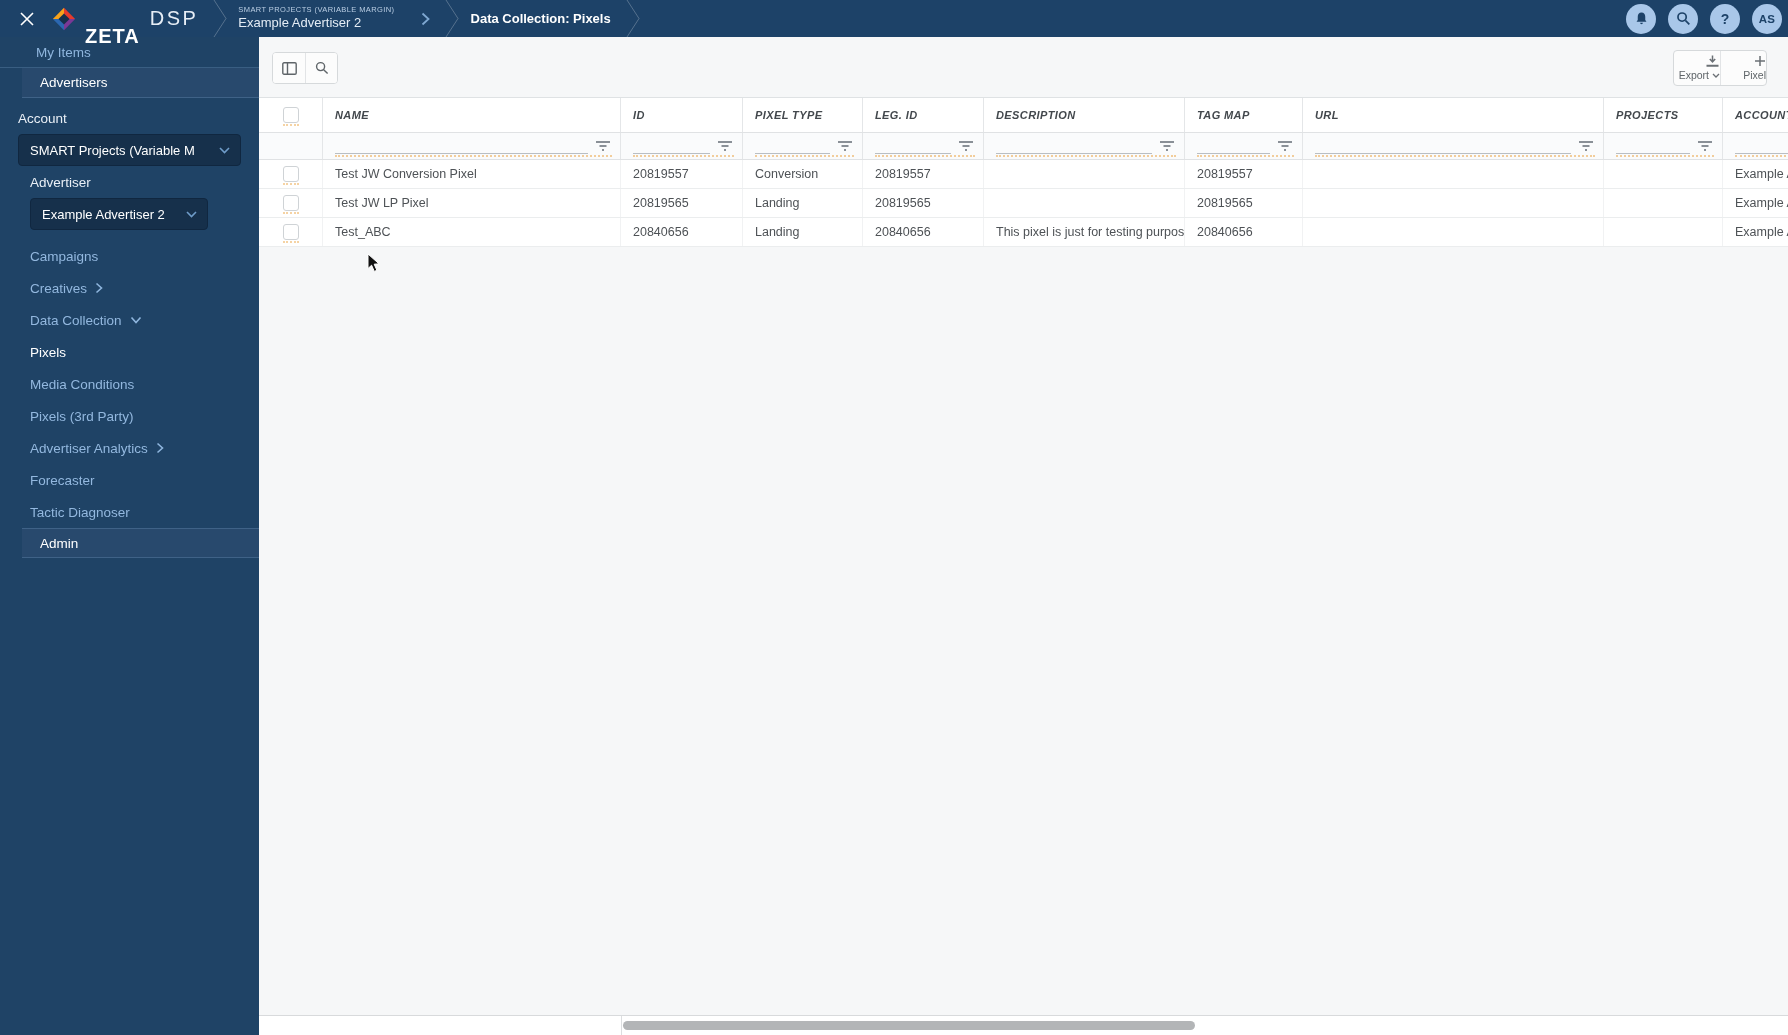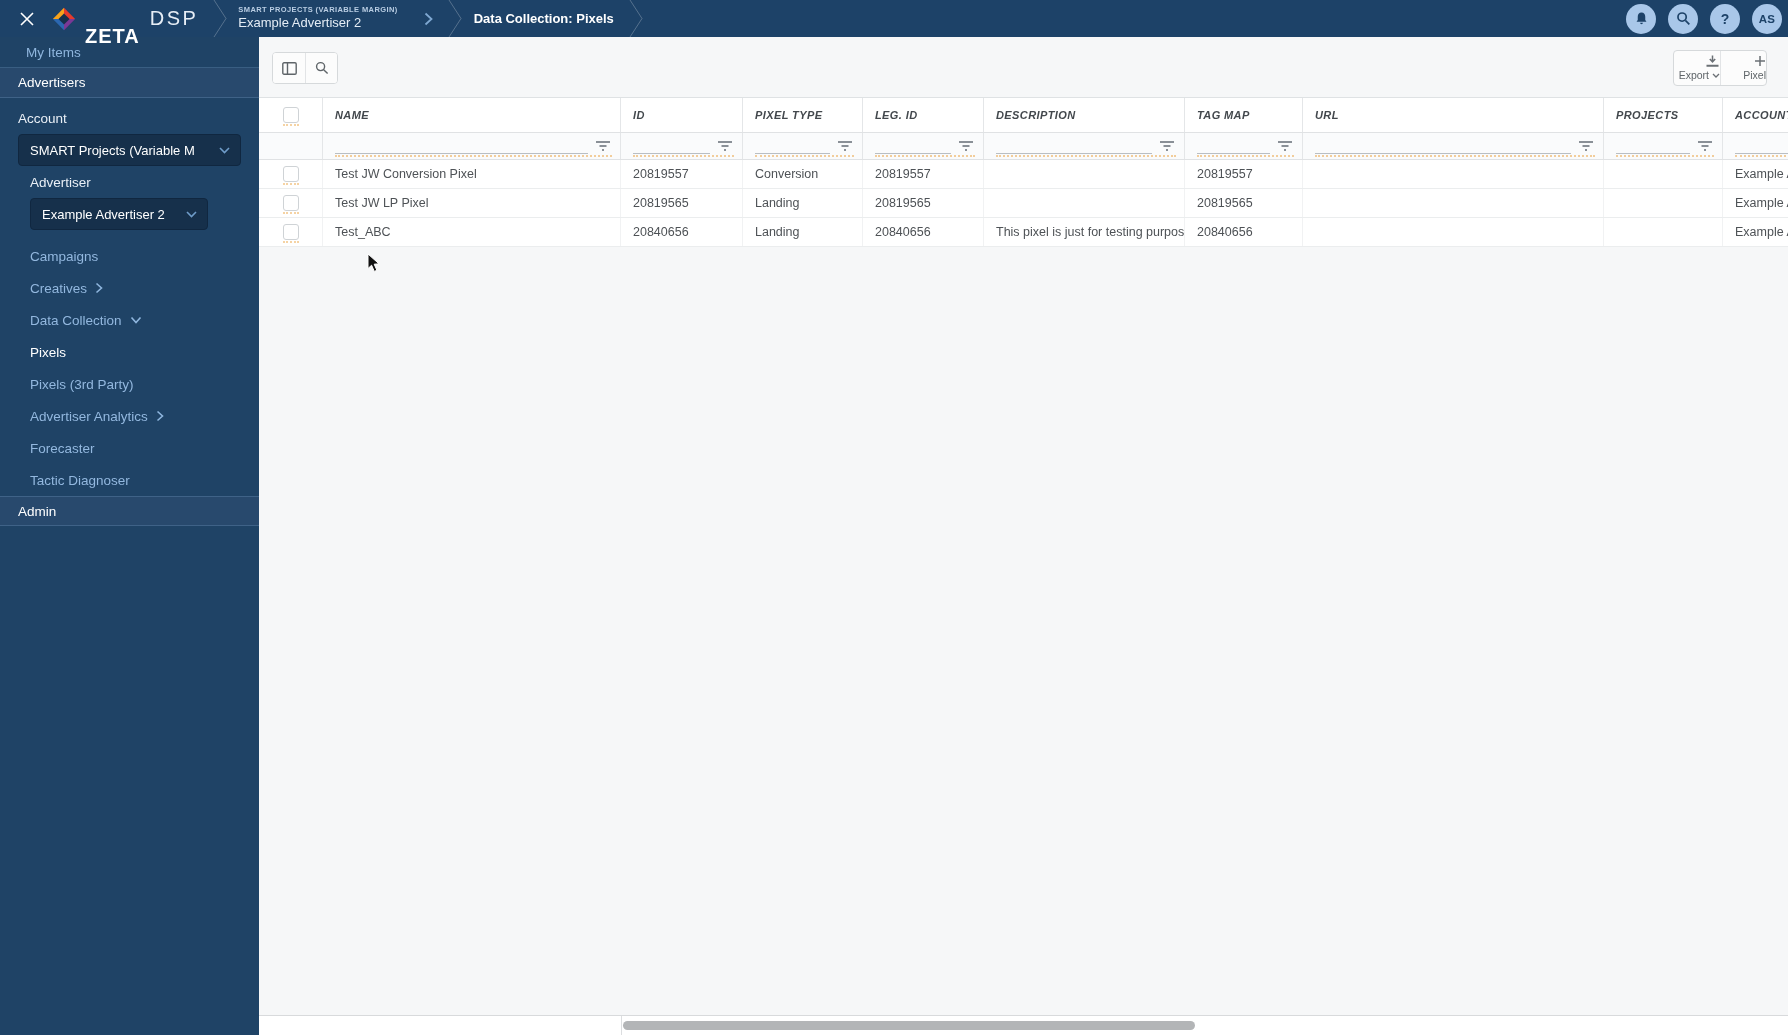--- a/index.html
+++ b/index.html
@@ -7,33 +7,33 @@
   body { position:relative; }
 
   
   .topbar { position:absolute; top:0; left:0; right:0; height:37px; background:#1d4268; display:flex; align-items:center; z-index:30; }
   .tb-close { margin-left:16px; width:22px; height:22px; display:flex; align-items:center; justify-content:center; cursor:pointer; }
   .tb-logo { margin-left:13px; display:flex; align-items:center; }
   .tb-brand { margin-left:8px; font-size:20px; font-weight:800; color:#fff; letter-spacing:1px;margin-top:36px; }
   .tb-brand-sfx { margin-left:10px; font-size:20px; font-weight:300; color:#e7eef6; letter-spacing:2.5px; }
   .tb-sep { margin-left:15px; flex:none; }
   .crumb { margin-left:11px; display:flex; flex-direction:column; justify-content:center; line-height:1.3; cursor:pointer; }
-  .crumb-eyebrow { font-size:7.5px; font-weight:700; color:#b9cde3; letter-spacing:.4px; }
+  .crumb-eyebrow { font-size:7.5px; font-weight:400; color:#b9cde3; letter-spacing:.4px; }
   .crumb-label { font-size:13px; color:#e4ecf5; }
   .crumb-chev { margin-left:26px; display:flex; align-items:center; cursor:pointer; }
   .crumb2 { margin-left:12px; font-size:13px; font-weight:700; color:#fff; cursor:pointer; }
   .tb-right { margin-left:auto; margin-right:6px; display:flex; align-items:center; gap:12px; }
   .circle-btn { width:30px; height:30px; border-radius:50%; background:#a9c7e9; color:#1d4268; display:flex; align-items:center; justify-content:center; cursor:pointer; font-weight:700; }
   .circle-btn.help { font-size:14px; }
   .circle-btn.avatar { font-size:11.5px; letter-spacing:.3px; }
 
   
   .sidebar { position:absolute; top:37px; left:0; bottom:0; width:259px; background:#1f4366; z-index:20; }
-  .si-top { height:31px; display:flex; align-items:center; padding-left:26px; color:#8fb6de; font-size:13.5px; border-bottom:1px solid rgba(125,165,205,.28); cursor:pointer; }
-  .si-band { height:30px; display:flex; align-items:center; padding-left:18px; color:#fff; font-size:13.5px; background:#28496d; border-bottom:1px solid rgba(125,165,205,.28); cursor:pointer; }
+  .si-top { height:31px; display:flex; align-items:center; padding-left:36px; color:#8fb6de; font-size:13.5px; border-bottom:1px solid rgba(125,165,205,.28); cursor:pointer; }
+  .si-band { height:30px; display:flex; align-items:center; padding-left:18px; color:#fff; font-size:13.5px; background:#28496d; border-bottom:1px solid rgba(125,165,205,.28); cursor:pointer;margin-left:22px; }
   .si-band.admin { border-top:1px solid rgba(125,165,205,.28); }
   .si-label { margin:13px 0 0 18px; height:18px; color:#e9eff6; font-size:13.5px; }
   .si-label.indent { margin-left:30px; margin-top:9px; }
   .si-select { margin:5px 18px 0 18px; height:32px; background:#16304b; border:1px solid #102740; border-radius:4px; color:#fff; font-size:13px; display:flex; align-items:center; justify-content:space-between; padding:0 10px 0 11px; white-space:nowrap; overflow:hidden; cursor:pointer; }
   .si-select.indent { margin-left:30px; margin-right:0; width:178px; }
   .si-nav { margin-top:10px; }
   .si-item { height:32px; display:flex; align-items:center; padding-left:30px; color:#93b8df; font-size:13.5px; cursor:pointer; }
   .si-item.sub { }
   .si-item.active { color:#ffffff; font-weight:500; }
   .si-item svg { margin-left:8px; }
@@ -170,20 +170,23 @@
     <div class="si-item">
         <span>Data Collection</span>
       <svg width="12" height="8" viewBox="0 0 12 8">
           <polyline points="1.5,1.5 6,6.5 10.5,1.5" stroke="#8fb6de" stroke-width="1.6" fill="none"></polyline>
         </svg>
     </div>
     <div class="si-item sub active">
         <span>Pixels</span>
       </div>
     <div class="si-item sub">
+        <span>Media Conditions</span>
+      </div>
+    <div class="si-item sub">
         <span>Pixels (3rd Party)</span>
       </div>
     <div class="si-item">
         <span>Advertiser Analytics</span>
       <svg width="8" height="12" viewBox="0 0 8 12">
           <polyline points="1.5,1.5 6.5,6 1.5,10.5" stroke="#8fb6de" stroke-width="1.6" fill="none"></polyline>
         </svg>
     </div>
     <div class="si-item">
         <span>Forecaster</span>

